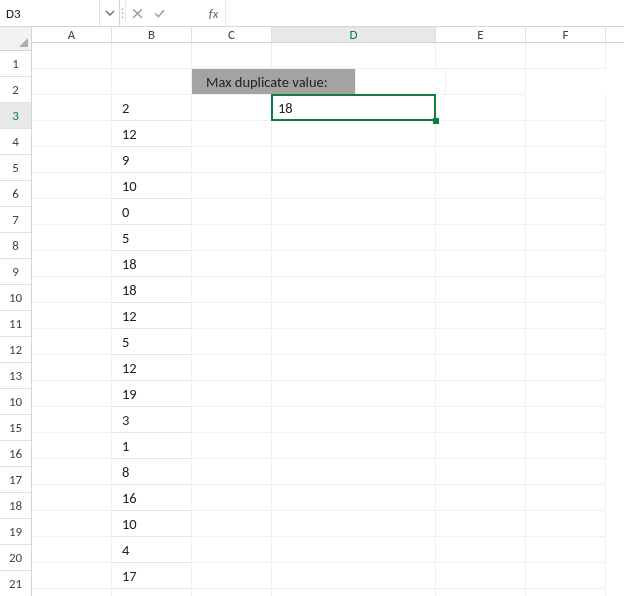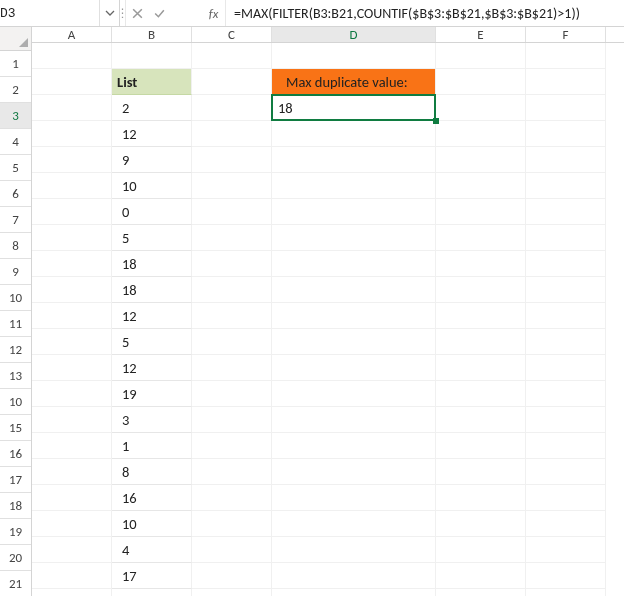--- a/index.html
+++ b/index.html
@@ -20,26 +20,25 @@
     background: #fff;
   }
   .name-box-wrap {
     display: flex;
     align-items: stretch;
     border-right: 1px solid #d4d4d4;
     width: 120px;
   }
   .name-box {
     flex: 1;
-    padding: 3px 0;
+    padding: 3px 6px;
     font-size: 13px;
     display: flex;
     align-items: center;
     color: #222;
-    font-family: Liberation Mono, monospace;
   }
   .name-dd {
     width: 20px;
     display: flex;
     align-items: center;
     justify-content: center;
     border-left: 1px solid #e0e0e0;
     color: #555;
   }
   .name-dd svg { width: 10px; height: 10px; display:block; }
@@ -158,21 +157,21 @@
   .list-hdr {
     background: #d7e4bc;
     font-weight: bold;
     border-bottom: 1px solid #c5d8a4;
   }
   .list-cell {
     border-bottom: 1px solid #e6e6e6;
     padding-left: 10px;
   }
   .label-cell {
-    background: #f97316;
+    background: #a3a3a3;
     padding-left: 14px;
   }
   .selected-cell {
     position:absolute;
     border: 2px solid #107c41;
     pointer-events:none;
   }
   .fill-handle{
     position:absolute;
     width:6px;height:6px;
@@ -197,21 +196,20 @@
     <svg viewBox="0 0 12 12">
         <path d="M2 2 L10 10 M10 2 L2 10" stroke="#9a9a9a" stroke-width="1.4"></path>
       </svg>
   </div>
   <div class="fb-btn">
     <svg viewBox="0 0 12 12">
         <path d="M2 6 L5 9 L10 3" fill="none" stroke="#9a9a9a" stroke-width="1.4"></path>
       </svg>
   </div>
   <div class="fx-label">fx</div>
-  <div class="formula-input">=MAX(FILTER(B3:B21,COUNTIF($B$3:$B$21,$B$3:$B$21)&gt;1))</div>
 </div>
 
 <div class="grid-wrap">
   <div class="rowhdr-col">
     <div class="corner"></div>
     <div class="rowhdr">1</div>
     <div class="rowhdr">2</div>
     <div class="rowhdr sel">3</div>
     <div class="rowhdr">4</div>
     <div class="rowhdr">5</div>
@@ -246,21 +244,20 @@
       <div class="row">
           <div class="cell colA"></div>
           <div class="cell colB"></div>
           <div class="cell colC"></div>
           <div class="cell colD"></div>
           <div class="cell colE"></div>
           <div class="cell colF"></div>
         </div>
       <div class="row">
           <div class="cell colA"></div>
-          <div class="cell colB list-hdr">List</div>
           <div class="cell colC"></div>
           <div class="cell colD label-cell">Max duplicate value:</div>
           <div class="cell colE"></div>
           <div class="cell colF"></div>
         </div>
       <div class="row">
           <div class="cell colA"></div>
           <div class="cell colB list-cell">2</div>
           <div class="cell colC"></div>
           <div class="cell colD" style="padding-left:6px;">18</div>

